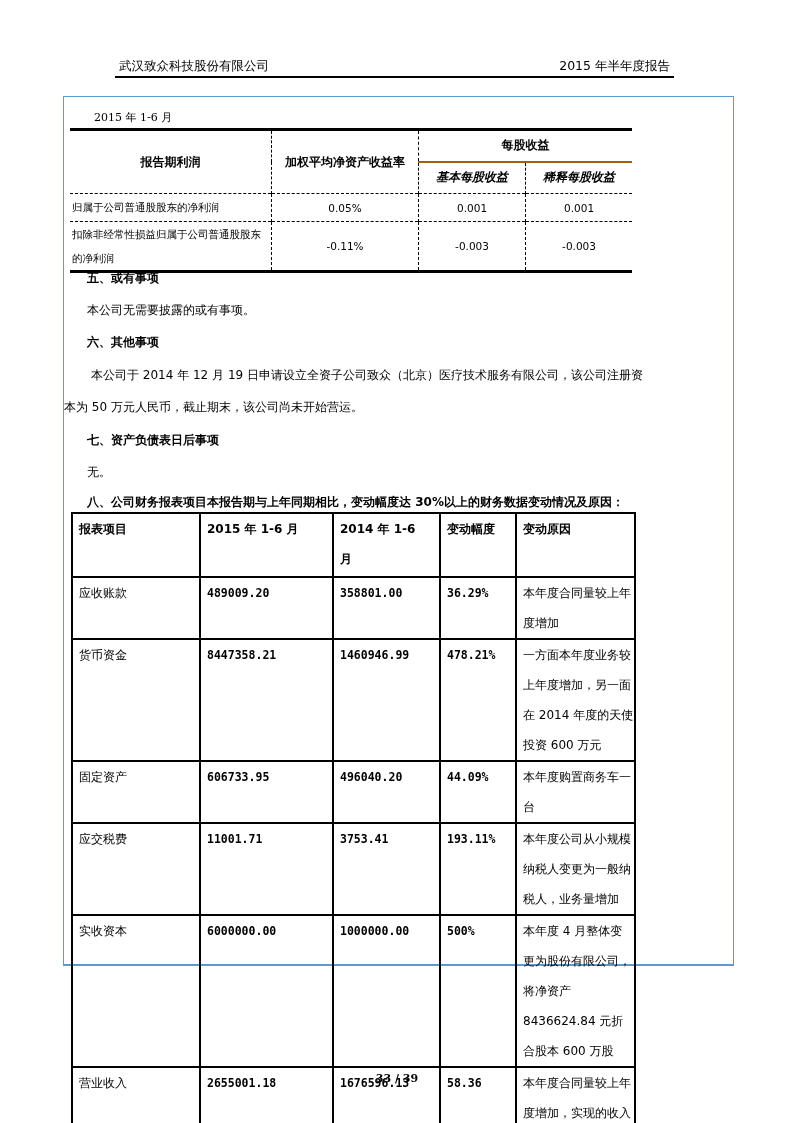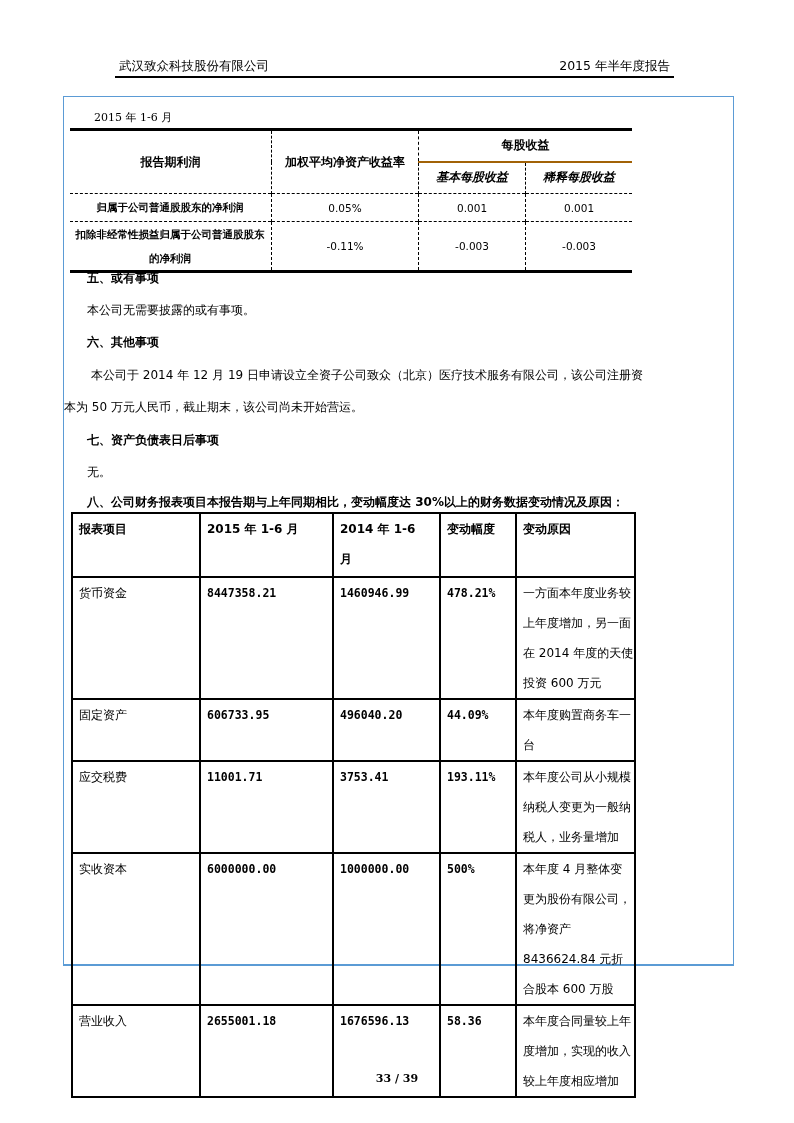--- a/index.html
+++ b/index.html
@@ -13,21 +13,21 @@
            border: 1.5px solid #5b9bd5; border-bottom-width: 2px; box-sizing: border-box; overflow: hidden; }
   .period { position: absolute; left: 94px; top: 110px; font-size: 11px; font-family: "DejaVu Serif", serif; }
   table.eps { position: absolute; left: 70px; top: 128px; width: 562px; border-collapse: collapse;
               font-size: 10.5px; }
   table.eps { border-top: 3px solid #000; border-bottom: 3px solid #000; }
   table.eps td, table.eps th { padding: 0 3px; text-align: center; font-weight: normal; }
   table.eps th { font-weight: bold; font-size: 12px; }
   table.eps .vdash { border-right: 1px dashed #000; }
   table.eps .hdash-top { border-top: 1px dashed #000; }
   table.eps .hsolid-top { border-top: 2px solid #a16207; font-style: italic; }
-  table.eps td.lbl { text-align: center; padding-left: 2px; font-weight: bold; }
+  table.eps td.lbl { text-align: left; padding-left: 2px; }
   .sec { position: absolute; left: 87px; font-size: 12px; font-weight: bold; }
   .para { position: absolute; font-size: 12px; }
   table.fin { position: absolute; left: 71px; top: 512px; width: 565px; border-collapse: collapse;
               font-size: 12px; }
   table.fin td { border: 2px solid #000; vertical-align: top; padding: 0 0 0 6px; line-height: 30px; }
   table.fin .hdr td { font-weight: bold; }
   table.fin td.num { font-weight: bold; font-family: "DejaVu Sans Mono", monospace; font-size: 11.5px; }
   .footer { position: absolute; left: 0; width: 794px; top: 1028px; text-align: center;
             font-size: 11px; font-weight: bold; font-family: "DejaVu Serif", serif; margin-top: 44px; }
 </style>
@@ -81,20 +81,27 @@
 <table class="fin">
   <tbody>
       <tr class="hdr" style="height:64px">
     <td style="width:120px">报表项目</td>
     <td style="width:125px">2015 年 1-6 月</td>
     <td style="width:85px; padding-right:14px">2014 年 1-6 月</td>
     <td style="width:68px">变动幅度</td>
     <td>变动原因</td>
   </tr>
   <tr>
+    <td>应收账款</td>
+    <td class="num">489009.20</td>
+    <td class="num">358801.00</td>
+    <td class="num">36.29%</td>
+    <td>本年度合同量较上年度增加</td>
+  </tr>
+  <tr>
     <td>货币资金</td>
     <td class="num">8447358.21</td>
     <td class="num">1460946.99</td>
     <td class="num">478.21%</td>
     <td>一方面本年度业务较上年度增加，另一面在 2014 年度的天使投资 600 万元</td>
   </tr>
   <tr>
     <td>固定资产</td>
     <td class="num">606733.95</td>
     <td class="num">496040.20</td>

